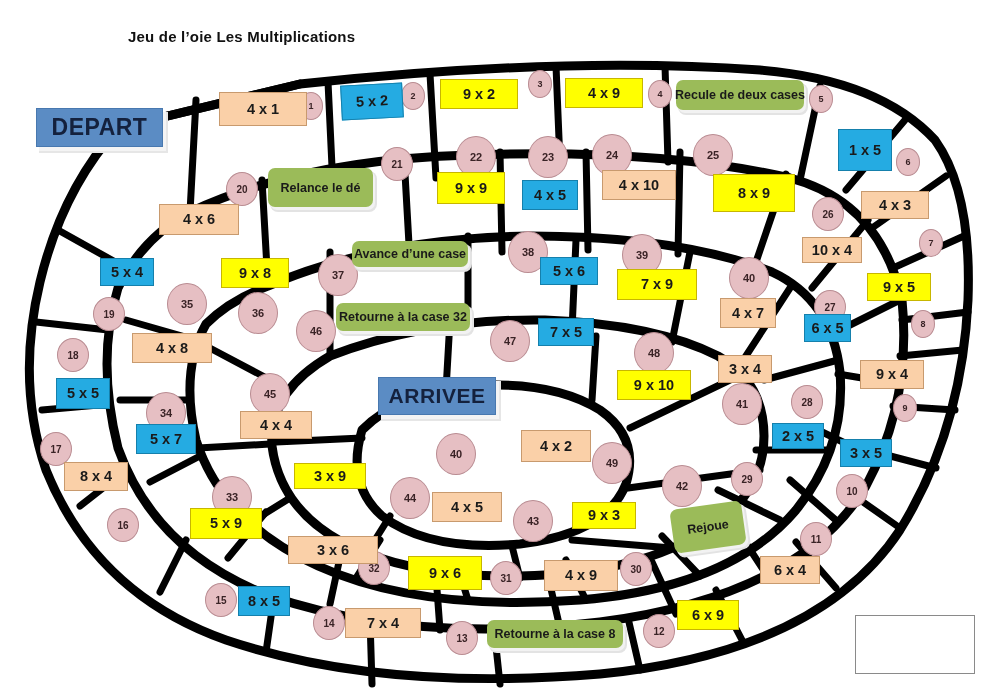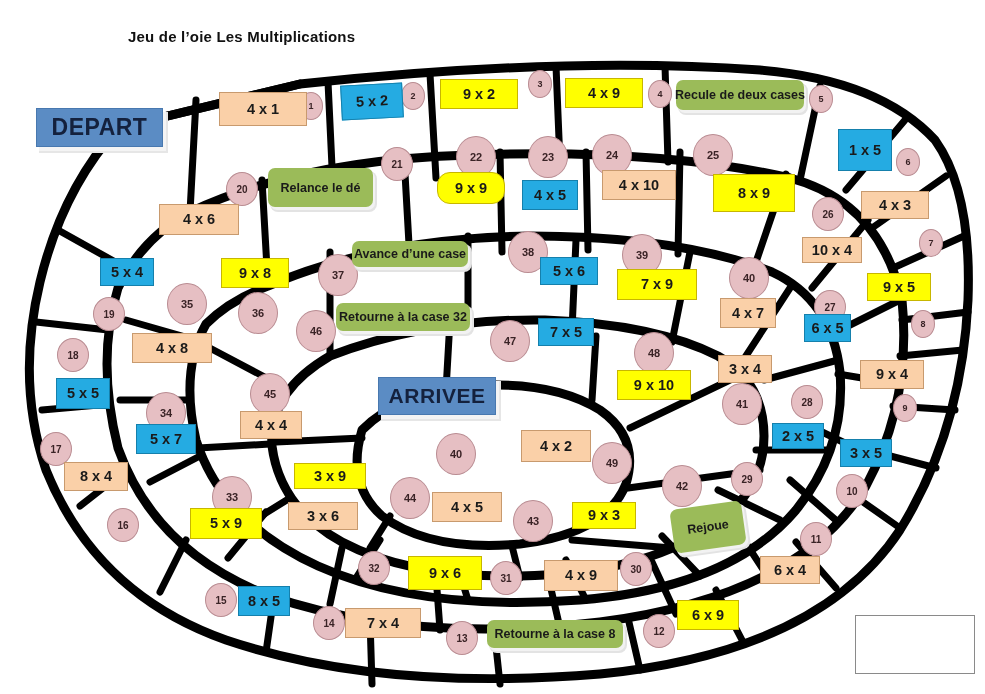--- a/index.html
+++ b/index.html
@@ -228,46 +228,46 @@
   <div class="tile yellow" style="left:677px;top:600px;width:62px;height:30px;">6 x 9</div>
   <div class="action" style="left:487px;top:620px;width:136px;height:28px;">Retourne à la case 8</div>
   <div class="tile peach" style="left:345px;top:608px;width:76px;height:30px;">7 x 4</div>
   <div class="tile blue" style="left:238px;top:586px;width:52px;height:30px;">8 x 5</div>
   <div class="tile peach" style="left:64px;top:462px;width:64px;height:29px;">8 x 4</div>
   <div class="tile blue" style="left:56px;top:378px;width:54px;height:31px;">5 x 5</div>
   <div class="tile blue" style="left:100px;top:258px;width:54px;height:28px;">5 x 4</div>
 
   <div class="tile peach" style="left:159px;top:204px;width:80px;height:31px;">4 x 6</div>
   <div class="action" style="left:268px;top:168px;width:105px;height:39px;">Relance le dé</div>
-  <div class="tile yellow" style="left:437px;top:172px;width:68px;height:32px;border-radius:13px;">9 x 9</div>
+  <div class="tile yellow" style="left:437px;top:172px;width:68px;height:32px;">9 x 9</div>
   <div class="tile blue" style="left:522px;top:180px;width:56px;height:30px;">4 x 5</div>
   <div class="tile peach" style="left:602px;top:170px;width:74px;height:30px;">4 x 10</div>
   <div class="tile yellow" style="left:713px;top:174px;width:82px;height:38px;">8 x 9</div>
   <div class="tile peach" style="left:802px;top:237px;width:60px;height:26px;">10 x 4</div>
   <div class="tile blue" style="left:804px;top:314px;width:47px;height:28px;">6 x 5</div>
   <div class="tile blue" style="left:772px;top:423px;width:52px;height:26px;">2 x 5</div>
   <div class="action" style="left:672px;top:505px;width:72px;height:44px;transform:rotate(-8deg);">Rejoue</div>
 
   <div class="tile peach" style="left:544px;top:560px;width:74px;height:31px;">4 x 9</div>
   <div class="tile yellow" style="left:408px;top:556px;width:74px;height:34px;">9 x 6</div>
-  <div class="tile peach" style="left:288px;top:502px;width:70px;height:28px;">3 x 6</div>
+  <div class="tile peach" style="left:288px;top:536px;width:90px;height:28px;">3 x 6</div>
   <div class="tile yellow" style="left:190px;top:508px;width:72px;height:31px;">5 x 9</div>
   <div class="tile blue" style="left:136px;top:424px;width:60px;height:30px;">5 x 7</div>
   <div class="tile peach" style="left:132px;top:333px;width:80px;height:30px;">4 x 8</div>
   <div class="tile yellow" style="left:221px;top:258px;width:68px;height:30px;">9 x 8</div>
 
   <div class="action" style="left:352px;top:241px;width:116px;height:26px;">Avance d’une case</div>
   <div class="tile blue" style="left:540px;top:257px;width:58px;height:28px;">5 x 6</div>
   <div class="tile yellow" style="left:617px;top:269px;width:80px;height:31px;">7 x 9</div>
   <div class="tile peach" style="left:720px;top:298px;width:56px;height:30px;">4 x 7</div>
   <div class="tile peach" style="left:718px;top:355px;width:54px;height:28px;">3 x 4</div>
   <div class="tile yellow" style="left:572px;top:502px;width:64px;height:27px;">9 x 3</div>
   <div class="tile peach" style="left:432px;top:492px;width:70px;height:30px;">4 x 5</div>
   <div class="tile yellow" style="left:294px;top:463px;width:72px;height:26px;">3 x 9</div>
-  <div class="tile peach" style="left:240px;top:411px;width:62px;height:28px;">4 x 4</div>
+  <div class="tile peach" style="left:240px;top:411px;width:72px;height:28px;">4 x 4</div>
   <div class="action" style="left:336px;top:303px;width:134px;height:28px;">Retourne à la case 32</div>
   <div class="tile blue" style="left:538px;top:318px;width:56px;height:28px;">7 x 5</div>
   <div class="tile yellow" style="left:617px;top:370px;width:74px;height:30px;">9 x 10</div>
 
   <div class="tile peach" style="left:521px;top:430px;width:70px;height:32px;">4 x 2</div>
 
   <div class="emptybox"></div>
 
 </div>
 

